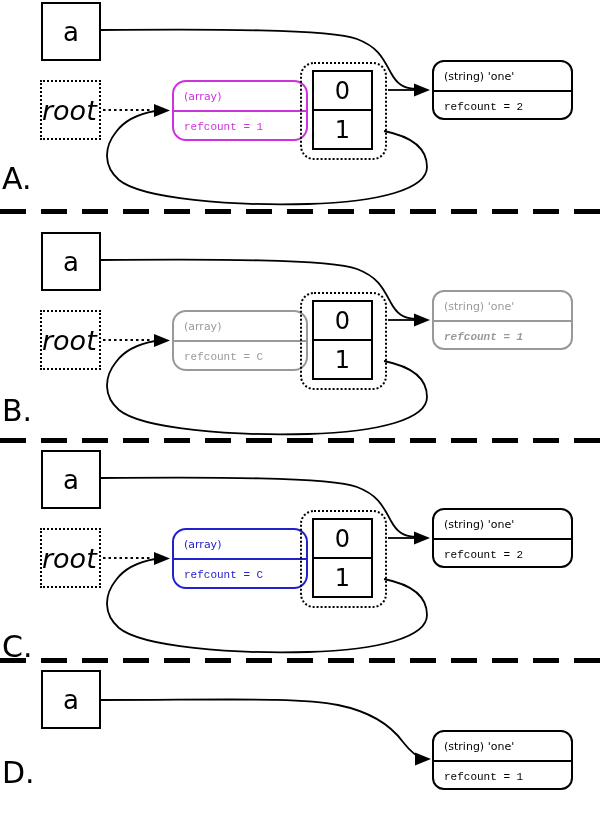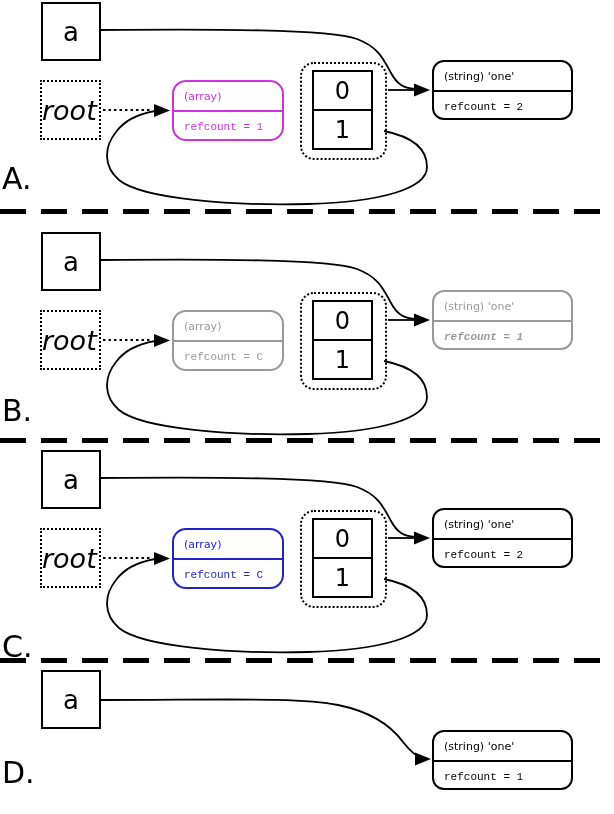--- a/index.html
+++ b/index.html
@@ -27,21 +27,21 @@
   }
   .valuebox {
     position:absolute; border:2px solid currentColor; border-radius:14px;
     box-sizing:border-box; background:#fff; font-size:11px; overflow:hidden;
   }
   .valuebox .vrow1 {
     height:28px; display:flex; align-items:center; padding-left:10px;
     border-bottom:2px solid currentColor;
   }
   .valuebox .vrow2 { height:29px; display:flex; align-items:center; padding-left:10px;font-family:Liberation Mono, monospace; }
-  .arraybox  { left:172px; top:80px; width:112px; height:61px; }
+  .arraybox  { left:172px; top:80px; width:136px; height:61px; }
   .stringbox { left:432px; top:60px; width:141px; height:60px; border-radius:12px; }
   .accent-magenta { color:#cc33dd; }
   .accent-blue    { color:#2222cc; }
   .accent-gray    { color:#999999; }
   .accent-black   { color:#000000; }
   .emph { font-style:italic; font-weight:bold; }
 
   .dotted-wrap {
     position:absolute; left:300px; top:62px; width:87px; height:98px;
     border:2px dotted #000; border-radius:14px; box-sizing:border-box;

